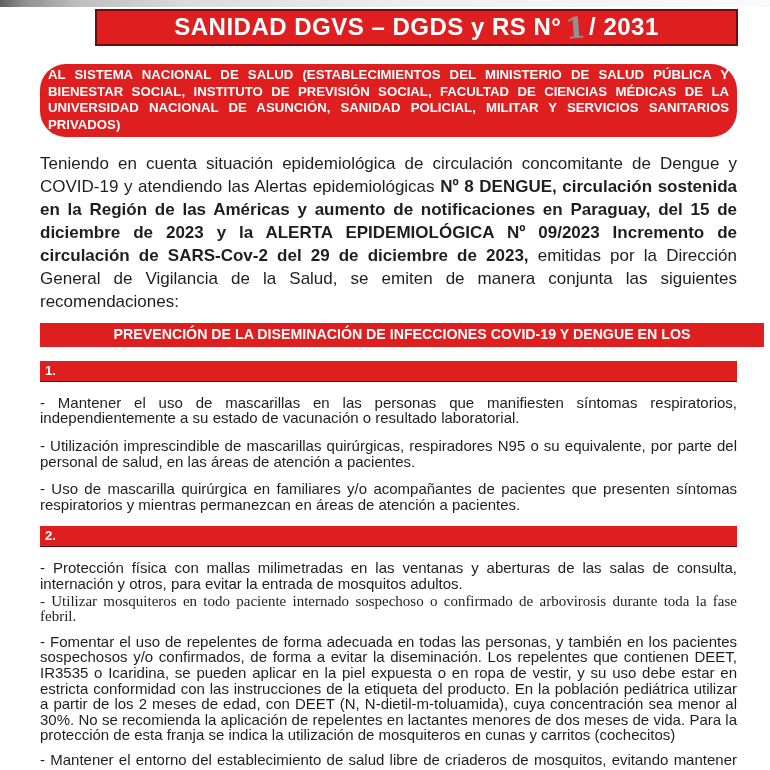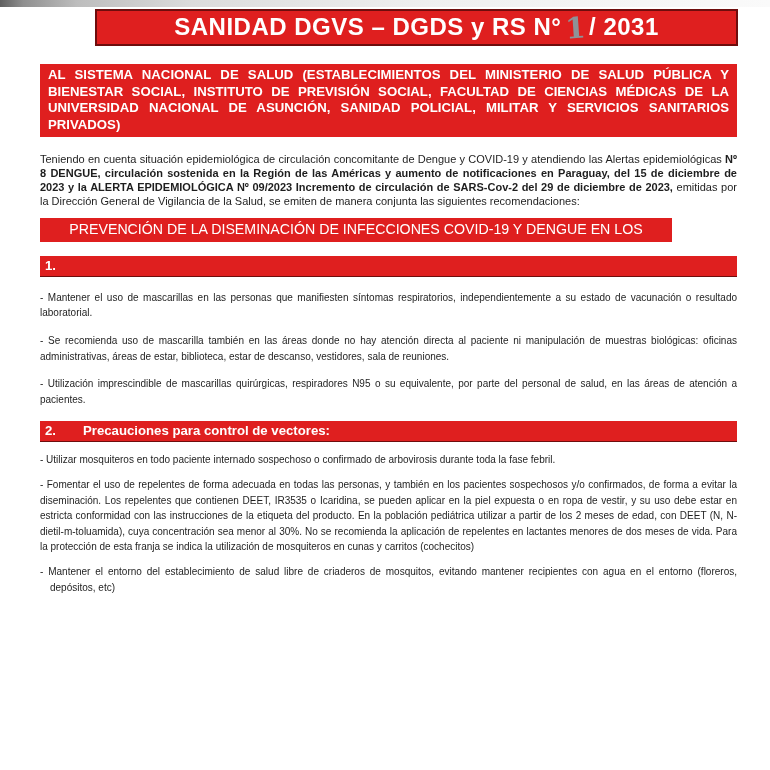--- a/index.html
+++ b/index.html
@@ -31,49 +31,49 @@
     font-family:"DejaVu Serif", serif;font-size:29px;font-weight:bold;
     color:var(--handwritten-number-gray);
     transform:rotate(-4deg) translateY(3px);
     margin:0 3px 0 4px;
   }
   .addr{
     box-sizing:border-box;
     margin:18px 33px 0 40px;width:697px;
     background:var(--banner-red);
     color:#ffffff;font-weight:bold;font-size:13.2px;line-height:16.6px;
-    padding:3px 8px 4px 8px;text-align:justify;
+    padding:3px 8px 4px 8px;text-align:justify;border-radius:26px;
   }
   .intro{
     margin:15px 33px 0 40px;width:697px;
-    font-size:11px;line-height:14px;text-align:justify;
+    font-size:17px;line-height:23px;text-align:justify;
   }
   .intro .b{font-weight:bold;}
   .banner-main{
     box-sizing:border-box;
-    margin:10px 46px 0 40px;width:632px;
+    margin:10px 46px 0 40px;width:724px;
     background:var(--banner-red);
-    color:#ffffff;font-weight:normal;font-size:14.2px;line-height:16.5px;
+    color:#ffffff;font-weight:bold;font-size:14.2px;line-height:16.5px;
     text-align:center;padding:3px 0 4px 0;
   }
   .sec-banner{
     box-sizing:border-box;
     margin:14px 33px 0 40px;width:697px;height:21px;
     background:var(--banner-red);
     border-bottom:1px solid var(--banner-border-dark);
     color:#ffffff;font-weight:bold;font-size:13.2px;line-height:17px;
     display:flex;padding:1px 5px;
   }
   .sec-num{width:38px;flex:0 0 38px;}
   .bullet{
     margin:12px 33px 0 40px;width:697px;
-    font-size:10px;line-height:15.6px;text-align:justify;
+    font-size:15px;line-height:15.6px;text-align:justify;
   }
   .sec-banner + .bullet{margin-top:13px;}
-  .bullet.tight{margin-top:10px;}
+  .bullet.tight{margin-top:2px;font-family:Liberation Serif, serif;}
   .bullet.tighter{margin-top:9px;}
   .bullet.hang{padding-left:10px;text-indent:-10px;width:687px;}
   p{margin:0;}
 </style>
 </head>
 <body>
 
 <div class="page">
 
   <div class="scan-band"></div>
@@ -86,25 +86,25 @@
 
   <div class="banner-main">
     <div>PREVENCIÓN DE LA DISEMINACIÓN DE INFECCIONES COVID-19 Y DENGUE EN LOS</div>
   </div>
 
   <div class="sec-banner">
     <span class="sec-num">1.</span>
   </div>
 
   <p class="bullet">- Mantener el uso de mascarillas en las personas que manifiesten síntomas respiratorios, independientemente a su estado de vacunación o resultado laboratorial.</p>
-  <p class="bullet">- Se recomienda uso de mascarilla también en las áreas donde no hay atención directa al paciente ni manipulación de muestras biológicas: oficinas administrativas, áreas de estar, biblioteca, estar de descanso, vestidores, sala de reuniones.</p>
   <p class="bullet">- Utilización imprescindible de mascarillas quirúrgicas, respiradores N95 o su equivalente, por parte del personal de salud, en las áreas de atención a pacientes.</p>
+  <p class="bullet">- Uso de mascarilla quirúrgica en familiares y/o acompañantes de pacientes que presenten síntomas respiratorios y mientras permanezcan en áreas de atención a pacientes.</p>
 
   <div class="sec-banner">
     <span class="sec-num">2.</span>
-    <span class="sec-title">Precauciones para control de vectores:</span>
   </div>
 
+  <p class="bullet">- Protección física con mallas milimetradas en las ventanas y aberturas de las salas de consulta, internación y otros, para evitar la entrada de mosquitos adultos.</p>
   <p class="bullet tight">- Utilizar mosquiteros en todo paciente internado sospechoso o confirmado de arbovirosis durante toda la fase febril.</p>
   <p class="bullet tighter">- Fomentar el uso de repelentes de forma adecuada en todas las personas, y también en los pacientes sospechosos y/o confirmados, de forma a evitar la diseminación. Los repelentes que contienen DEET, IR3535 o Icaridina, se pueden aplicar en la piel expuesta o en ropa de vestir, y su uso debe estar en estricta conformidad con las instrucciones de la etiqueta del producto. En la población pediátrica utilizar a partir de los 2 meses de edad, con DEET (N, N-dietil-m-toluamida), cuya concentración sea menor al 30%. No se recomienda la aplicación de repelentes en lactantes menores de dos meses de vida. Para la protección de esta franja se indica la utilización de mosquiteros en cunas y carritos (cochecitos)</p>
   <p class="bullet tighter hang">- Mantener el entorno del establecimiento de salud libre de criaderos de mosquitos, evitando mantener recipientes con agua en el entorno (floreros, depósitos, etc)</p>
 
 </div>
 
 </body></html>

